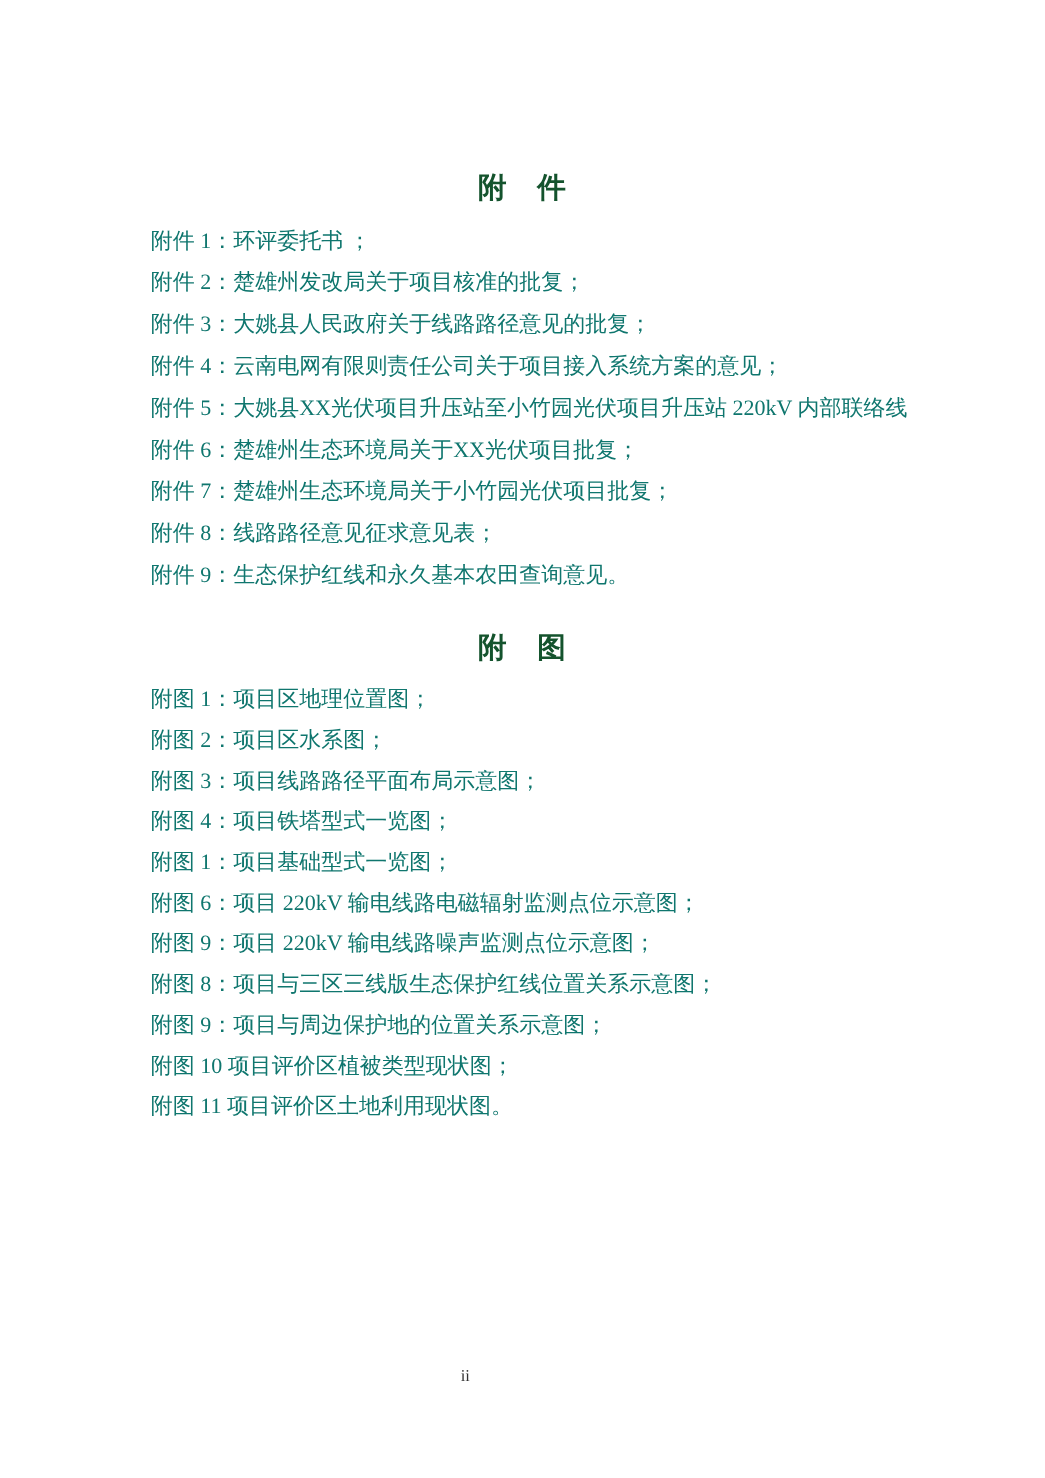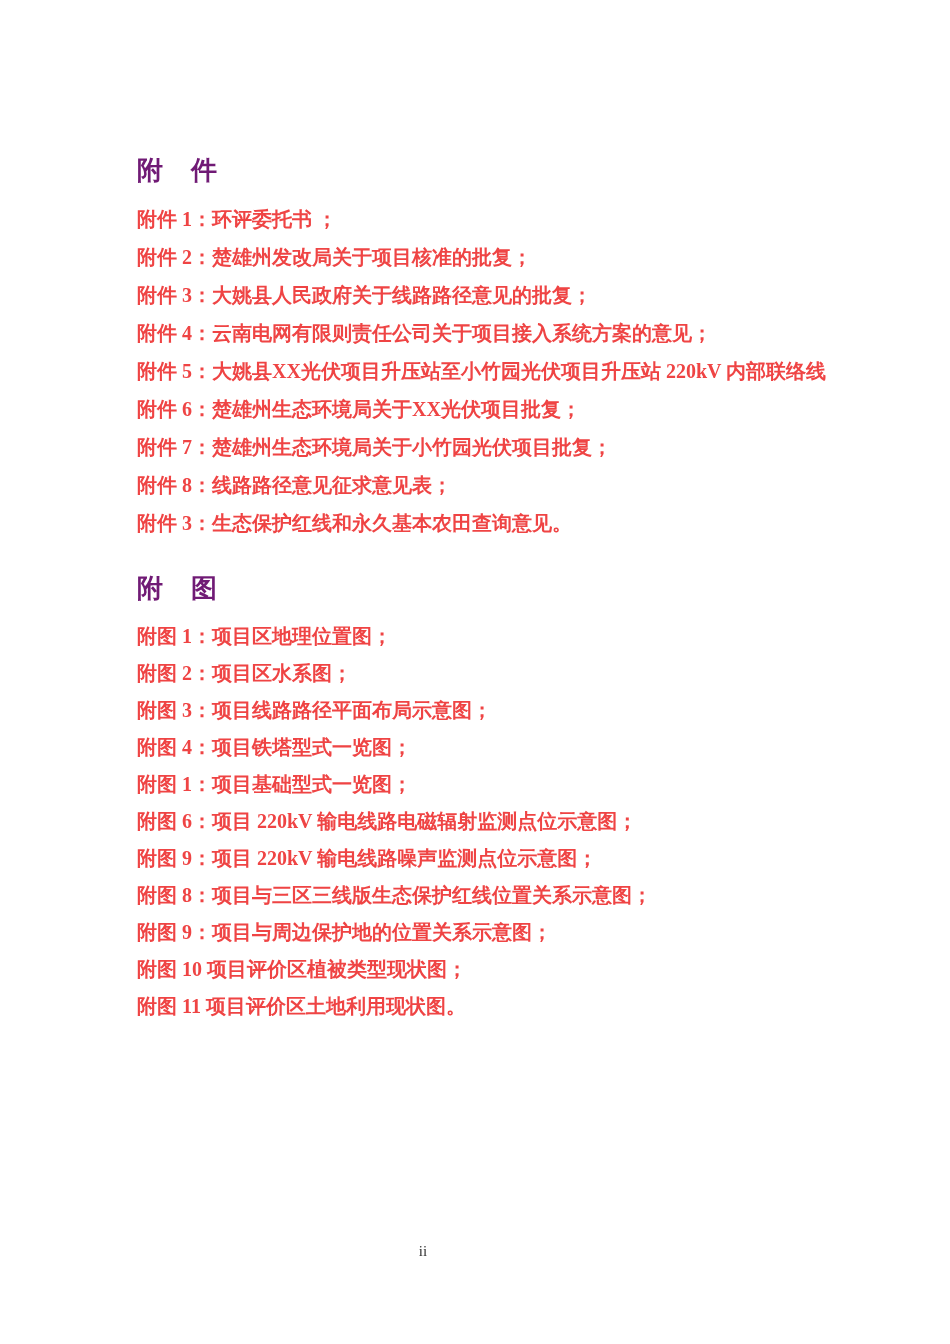--- a/index.html
+++ b/index.html
@@ -14,38 +14,38 @@
     height: 1344px;
     background: #ffffff;
     color: #1c1c1c;
     font-family: "Liberation Serif", "DejaVu Serif", serif;
     padding: 152px 137px 0 137px;
     overflow: hidden;
   }
   .section-title {
     font-size: 26px;
     font-weight: bold;
+    text-align: center;
     height: 38px;
     line-height: 38px;
     margin: 0 0 10px 0;
     letter-spacing: 1px;
-    color: #701a75;
+    color: #14532d;
   }
   .section-title.figures-head {
     margin-top: 28px;
     margin-bottom: 10px;
   }
   .doc-line {
     font-size: 20px;
     height: 38px;
     line-height: 38px;
     margin: 0;
     white-space: nowrap;
-    color: #ef4444;
-    font-weight: bold;
+    color: #0f766e;
   }
   .fig-line {
     height: 37px;
     line-height: 37px;
   }
   .page-number {
     position: absolute;
     left: 0;
     top: 1243px;
     width: 846px;
@@ -63,21 +63,21 @@
   <h1 class="section-title">附　件</h1>
 
   <p class="doc-line">附件 1：环评委托书 ；</p>
   <p class="doc-line">附件 2：楚雄州发改局关于项目核准的批复；</p>
   <p class="doc-line">附件 3：大姚县人民政府关于线路路径意见的批复；</p>
   <p class="doc-line">附件 4：云南电网有限则责任公司关于项目接入系统方案的意见；</p>
   <p class="doc-line">附件 5：大姚县XX光伏项目升压站至小竹园光伏项目升压站 220kV 内部联络线</p>
   <p class="doc-line">附件 6：楚雄州生态环境局关于XX光伏项目批复；</p>
   <p class="doc-line">附件 7：楚雄州生态环境局关于小竹园光伏项目批复；</p>
   <p class="doc-line">附件 8：线路路径意见征求意见表；</p>
-  <p class="doc-line">附件 3：生态保护红线和永久基本农田查询意见。</p>
+  <p class="doc-line">附件 9：生态保护红线和永久基本农田查询意见。</p>
 
   <h1 class="section-title figures-head">附　图</h1>
 
   <p class="doc-line fig-line">附图 1：项目区地理位置图；</p>
   <p class="doc-line fig-line">附图 2：项目区水系图；</p>
   <p class="doc-line fig-line">附图 3：项目线路路径平面布局示意图；</p>
   <p class="doc-line fig-line">附图 4：项目铁塔型式一览图；</p>
   <p class="doc-line fig-line">附图 1：项目基础型式一览图；</p>
   <p class="doc-line fig-line">附图 6：项目 220kV 输电线路电磁辐射监测点位示意图；</p>
   <p class="doc-line fig-line">附图 9：项目 220kV 输电线路噪声监测点位示意图；</p>

